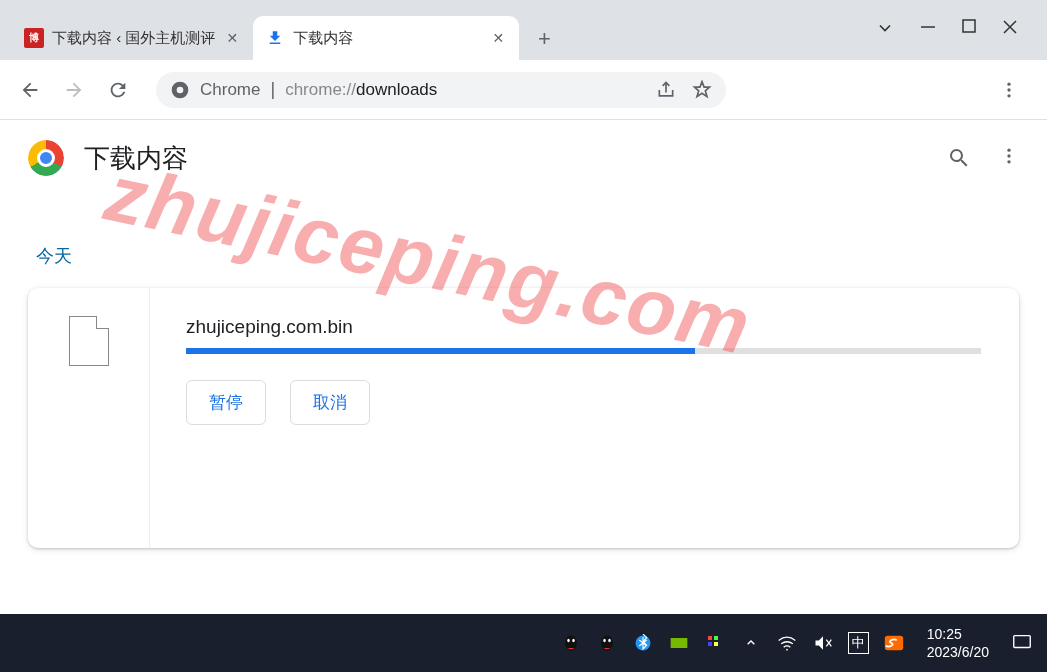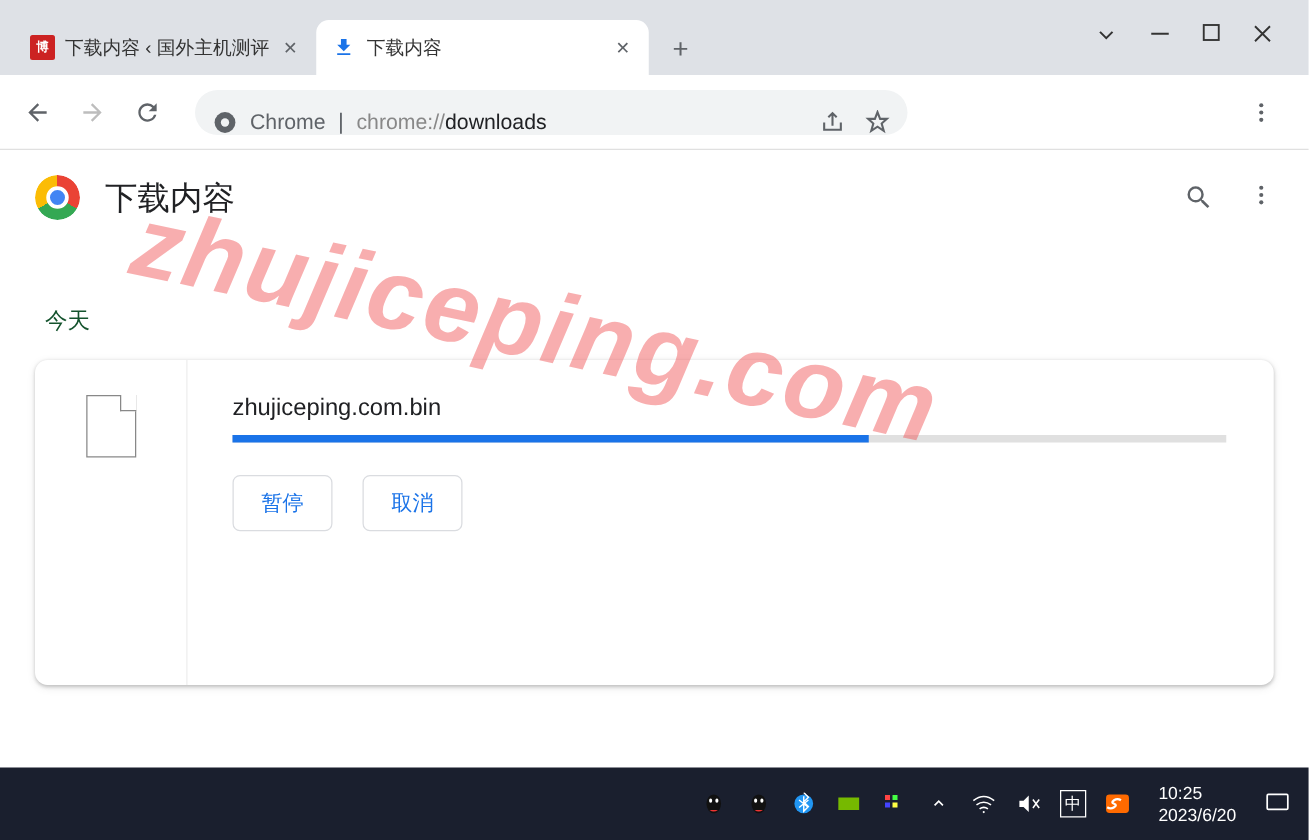--- a/index.html
+++ b/index.html
@@ -14,40 +14,40 @@
 .tab-favicon.red { background: #c22; color: #fff; font-size: 10px; font-weight: bold; border-radius: 2px; }
 .tab-close { width: 18px; height: 18px; display: flex; align-items: center; justify-content: center; color: #5f6368; font-size: 14px; cursor: pointer; }
 .newtab { width: 34px; height: 34px; display: flex; align-items: center; justify-content: center; color: #5f6368; font-size: 22px; cursor: pointer; margin-bottom: 4px; margin-left: 8px; }
 .win-controls { position: absolute; right: 0; top: 0; display: flex; gap: 24px; padding: 18px 28px; color: #333; }
 .win-btn { cursor: pointer; font-size: 18px; }
 
 
 .toolbar { height: 60px; background: #fff; border-bottom: 1px solid #e0e0e0; display: flex; align-items: center; padding: 0 12px; gap: 8px; }
 .nav-btn { width: 36px; height: 36px; display: flex; align-items: center; justify-content: center; color: #5f6368; cursor: pointer; border-radius: 50%; }
 .nav-btn.disabled { color: #bdbdbd; }
-.omnibox { flex: 0 0 auto; display: flex; align-items: flex-end; height: 36px; background: #f1f3f4; border-radius: 20px; padding: 0 14px; gap: 10px; margin-left: 12px; width: 570px; }
+.omnibox { flex: 0 0 auto; display: flex; align-items: center; height: 36px; background: #f1f3f4; border-radius: 20px; padding: 0 14px; gap: 10px; margin-left: 12px; width: 570px; }
 .omni-chrome { color: #5f6368; font-size: 17px; }
 .omni-divider { color: #5f6368; font-size: 18px; }
 .omni-url { font-size: 17px; color: #888; }
 .omni-url .highlight { color: #202124; }
 .omni-icons { margin-left: auto; display: flex; gap: 16px; color: #5f6368; }
 .toolbar-right { margin-left: auto; display: flex; gap: 12px; align-items: center; padding-right: 8px; }
 .kebab { width: 36px; height: 36px; display: flex; align-items: center; justify-content: center; color: #5f6368; cursor: pointer; border-radius: 50%; }
 
 
 .page-header { height: 76px; display: flex; align-items: center; padding: 0 28px; gap: 20px; }
 .chrome-logo { width: 36px; height: 36px; border-radius: 50%; position: relative; overflow: hidden; }
 .chrome-logo::before { content: ''; position: absolute; inset: 0; background: conic-gradient(#ea4335 0 120deg, #34a853 120deg 240deg, #fbbc05 240deg 360deg); border-radius: 50%; }
 .chrome-logo::after { content: ''; position: absolute; inset: 9px; background: #4285f4; border-radius: 50%; border: 3px solid #fff; }
 .page-title { font-size: 26px; color: #202124; font-weight: 400; }
 .header-actions { margin-left: auto; display: flex; gap: 28px; color: #5f6368; }
 
 
 .content { padding: 0 28px; position: relative; }
-.section-label { font-size: 18px; color: #14532d; margin: 48px 0 20px 8px; }
+.section-label { font-size: 18px; color: #0369a1; margin: 48px 0 20px 8px; }
 .download-card { background: #fff; border-radius: 10px; box-shadow: 0 1px 3px rgba(0,0,0,0.2), 0 2px 8px rgba(0,0,0,0.08); display: flex; min-height: 260px; }
 .card-thumb { width: 122px; border-right: 1px solid #eee; display: flex; align-items: flex-start; justify-content: center; padding-top: 28px; }
 .file-icon { width: 40px; height: 50px; border: 1px solid #888; position: relative; background: #fff; }
 .file-icon::before { content: ''; position: absolute; top: -1px; right: -1px; width: 12px; height: 12px; background: #fff; border-left: 1px solid #888; border-bottom: 1px solid #888; }
 .card-body { flex: 1; padding: 28px 38px 24px 36px; }
 .file-name { font-size: 19px; color: #202124; margin-bottom: 10px; }
 .file-url { font-size: 17px; color: #5f6368; margin-bottom: 24px; }
 .file-status { font-size: 17px; color: #5f6368; margin-bottom: 22px; }
 .progress-bar { width: 100%; height: 6px; background: #e0e0e0; margin-bottom: 26px; position: relative; }
 .progress-fill { height: 100%; background: #1a73e8; width: 64%; }

